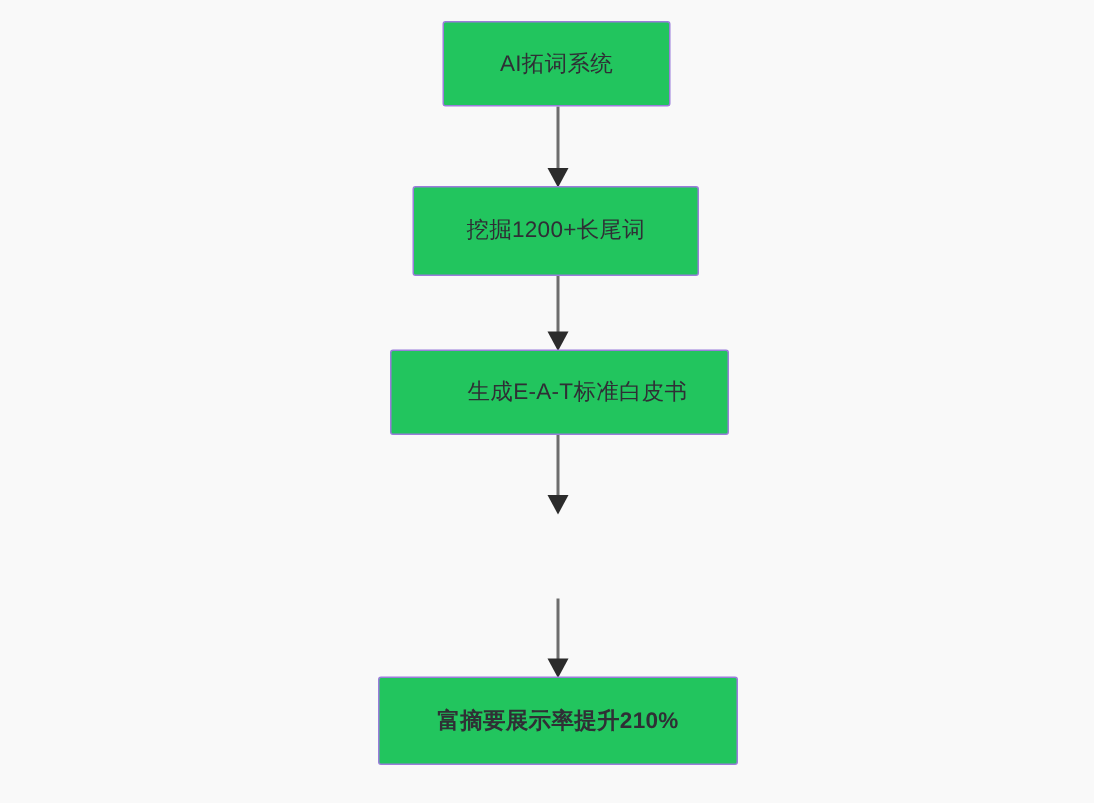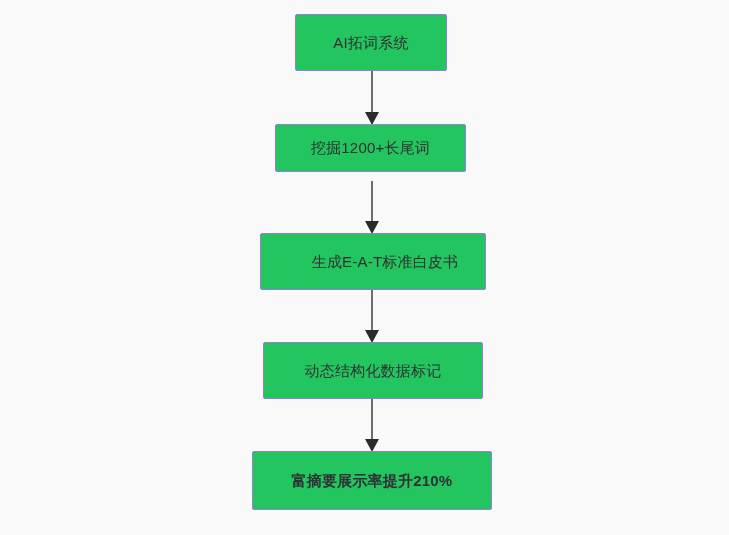--- a/index.html
+++ b/index.html
@@ -74,29 +74,26 @@
 
   <svg class="edge" style="left:361px; top:394px; width:22px; height:64px;" viewBox="0 0 22 64">
     <line class="edge-line" x1="11" y1="5" x2="11" y2="51"></line>
     <polygon class="edge-head" points="11,58 4,45 18,45"></polygon>
   </svg>
 
   <div class="node" style="left:295px; top:14px; width:152px; height:57px;">
     <span class="node-label">AI拓词系统</span>
   </div>
 
-  <div class="node" style="left:275px; top:124px; width:191px; height:48px;">
+  <div class="node" style="left:275px; top:124px; width:191px; height:60px;">
     <span class="node-label">挖掘1200+长尾词</span>
   </div>
 
   <div class="node" style="left:260px; top:233px; width:226px; height:57px;padding-left:24px;">
     <span class="node-label">生成E-A-T标准白皮书</span>
   </div>
 
-  <div class="node" style="left:263px; top:342px; width:220px; height:57px;">
-    <span class="node-label">动态结构化数据标记</span>
-  </div>
 
   <div class="node" style="left:252px; top:451px; width:240px; height:59px;font-weight:bold;">
     <span class="node-label">富摘要展示率提升210%</span>
   </div>
 
 </div>
 
 </body></html>

